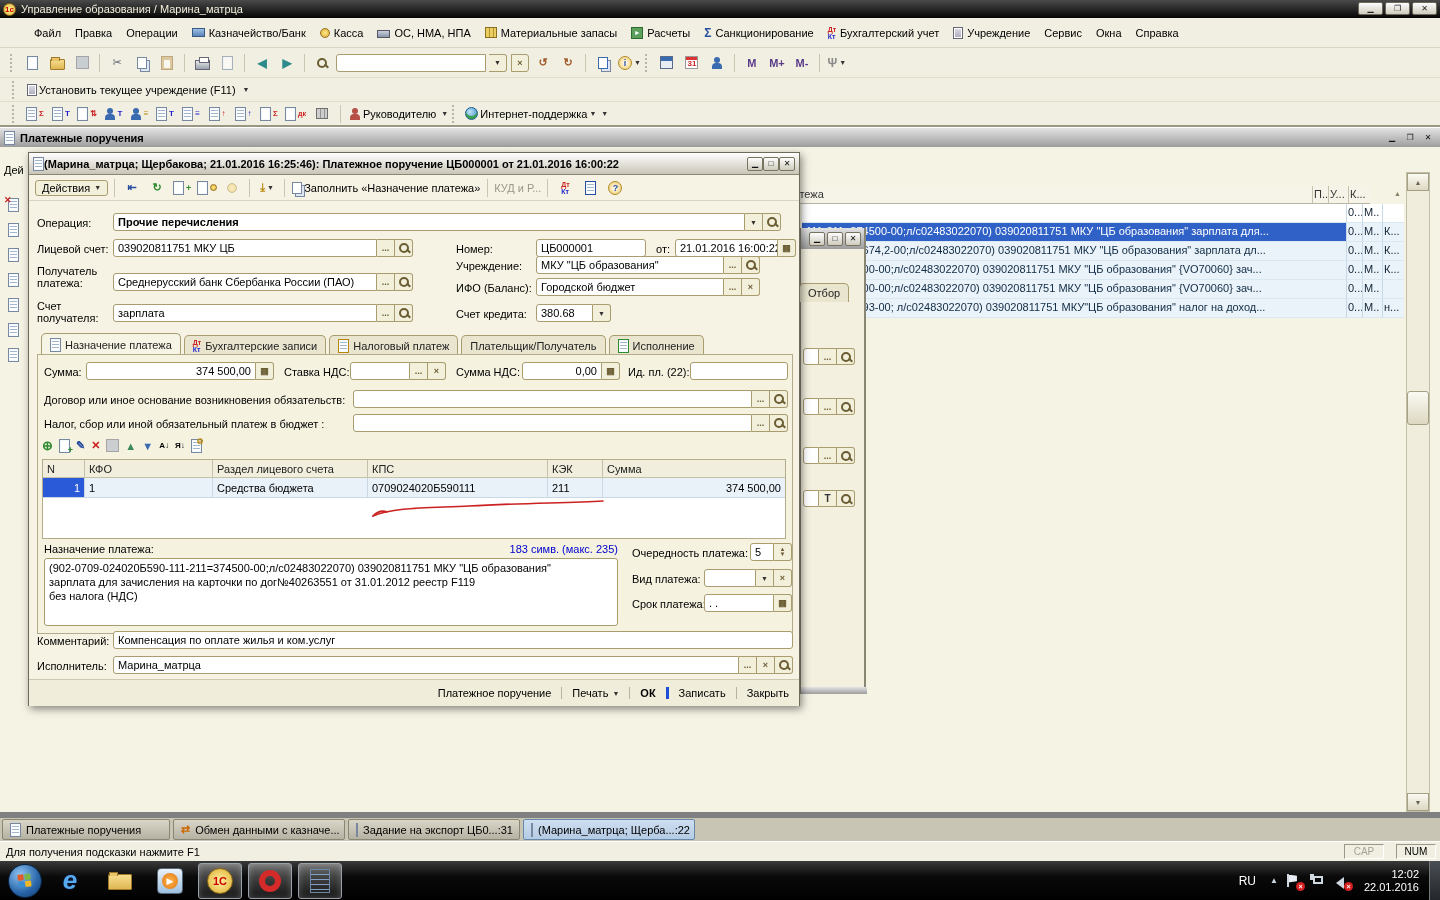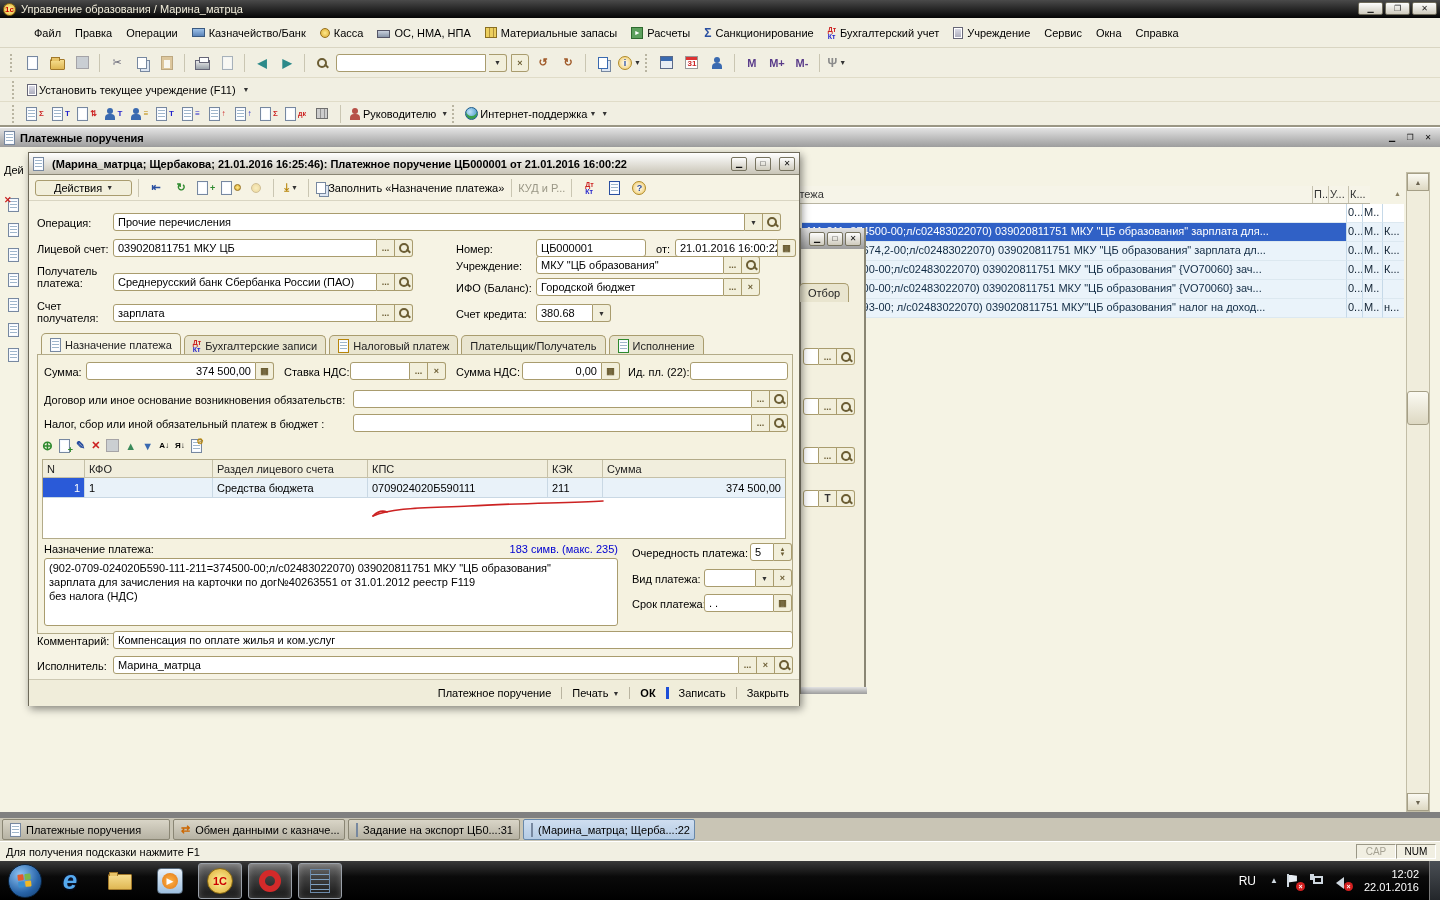--- a/index.html
+++ b/index.html
@@ -440,30 +440,30 @@
         </span>
       <span class="fbtn last">
           <span class="ic magbtn"></span>
         </span>
     </div>
     <div class="abs wt-inactive" style="left:0;bottom:0;width:66px;height:7px"></div>
   </div>
 
   <div class="abs" style="left:28px;top:152px;width:772px;height:554px;background:#f6f3e4;border:1px solid #6e6a5a;box-shadow:2px 3px 8px rgba(0,0,0,.45);z-index:10">
 
-    <div class="wt-active" style="height:22px;display:flex;align-items:center;gap:8px;padding:0 4px">
+    <div class="wt-active" style="height:22px;display:flex;align-items:center;gap:0;padding:0 4px">
       <span class="ic doc lines"></span>
       <b style="overflow:hidden;white-space:nowrap;flex:1">(Марина_матрца; Щербакова; 21.01.2016 16:25:46): Платежное поручение ЦБ000001 от 21.01.2016 16:00:22</b>
       <span class="mdibtn">▁</span>
       <span class="mdibtn">□</span>
       <span class="mdibtn">✕</span>
     </div>
 
     <div style="height:26px;display:flex;align-items:center;gap:3px;padding-left:6px;border-bottom:1px solid #d9d5c2">
-      <span style="border:1px solid #a99c6e;border-radius:3px;background:#f2efdb;padding:1px 18px;display:flex;gap:4px;align-items:center">
+      <span style="border:1px solid #a99c6e;border-radius:3px;background:#f2efdb;padding:1px 6px;display:flex;gap:4px;align-items:center">
           <span>Действия</span>
           <span class="ddv">▼</span>
         </span>
       <span class="sep"></span>
       <span class="tbtn">
           <b style="color:#2a4fa0">⇤</b>
         </span>
       <span class="tbtn">
           <b style="color:#2e8a2e">↻</b>
         </span>
@@ -497,21 +497,21 @@
       <span class="tbtn">
           <span class="ic doc lines" style="border-color:#2a4fa0"></span>
         </span>
       <span class="tbtn">
           <span class="circle-i">?</span>
         </span>
     </div>
 
     <span class="abs lbl" style="left:8px;top:64px">Операция:</span>
     <div class="abs fgroup" style="left:84px;top:60px">
-      <span class="fld infg" style="width:632px;font-weight:normal">Прочие перечисления</span>
+      <span class="fld infg" style="width:632px;font-weight:bold">Прочие перечисления</span>
       <span class="fbtn">
           <span class="ddv">▼</span>
         </span>
       <span class="fbtn last">
           <span class="ic magbtn"></span>
         </span>
     </div>
 
     <span class="abs lbl" style="left:8px;top:90px">Лицевой счет:</span>
     <div class="abs fgroup" style="left:84px;top:86px">
@@ -734,21 +734,21 @@
         <span>Задание на экспорт ЦБ0...:31</span>
       </span>
     <span class="wtab active" style="width:172px">
         <span class="ic doc lines"></span>
         <span>(Марина_матрца; Щерба...:22</span>
       </span>
   </div>
 
   <div class="statusbar abs">
     <span style="padding-left:6px;flex:1">Для получения подсказки нажмите F1</span>
-    <span class="kbox" style="color:#a5a293;margin-right:0">CAP</span>
+    <span class="kbox" style="color:#a5a293;margin-right:12px">CAP</span>
     <span class="kbox" style="color:#000;margin-right:4px">NUM</span>
   </div>
 
   <div class="ostb abs">
     <span class="orb">
       <span class="flag">
           <i style="background:#e35b2a"></i>
           <i style="background:#7ab648"></i>
           <i style="background:#3a8fd0"></i>
           <i style="background:#f2b824"></i>

